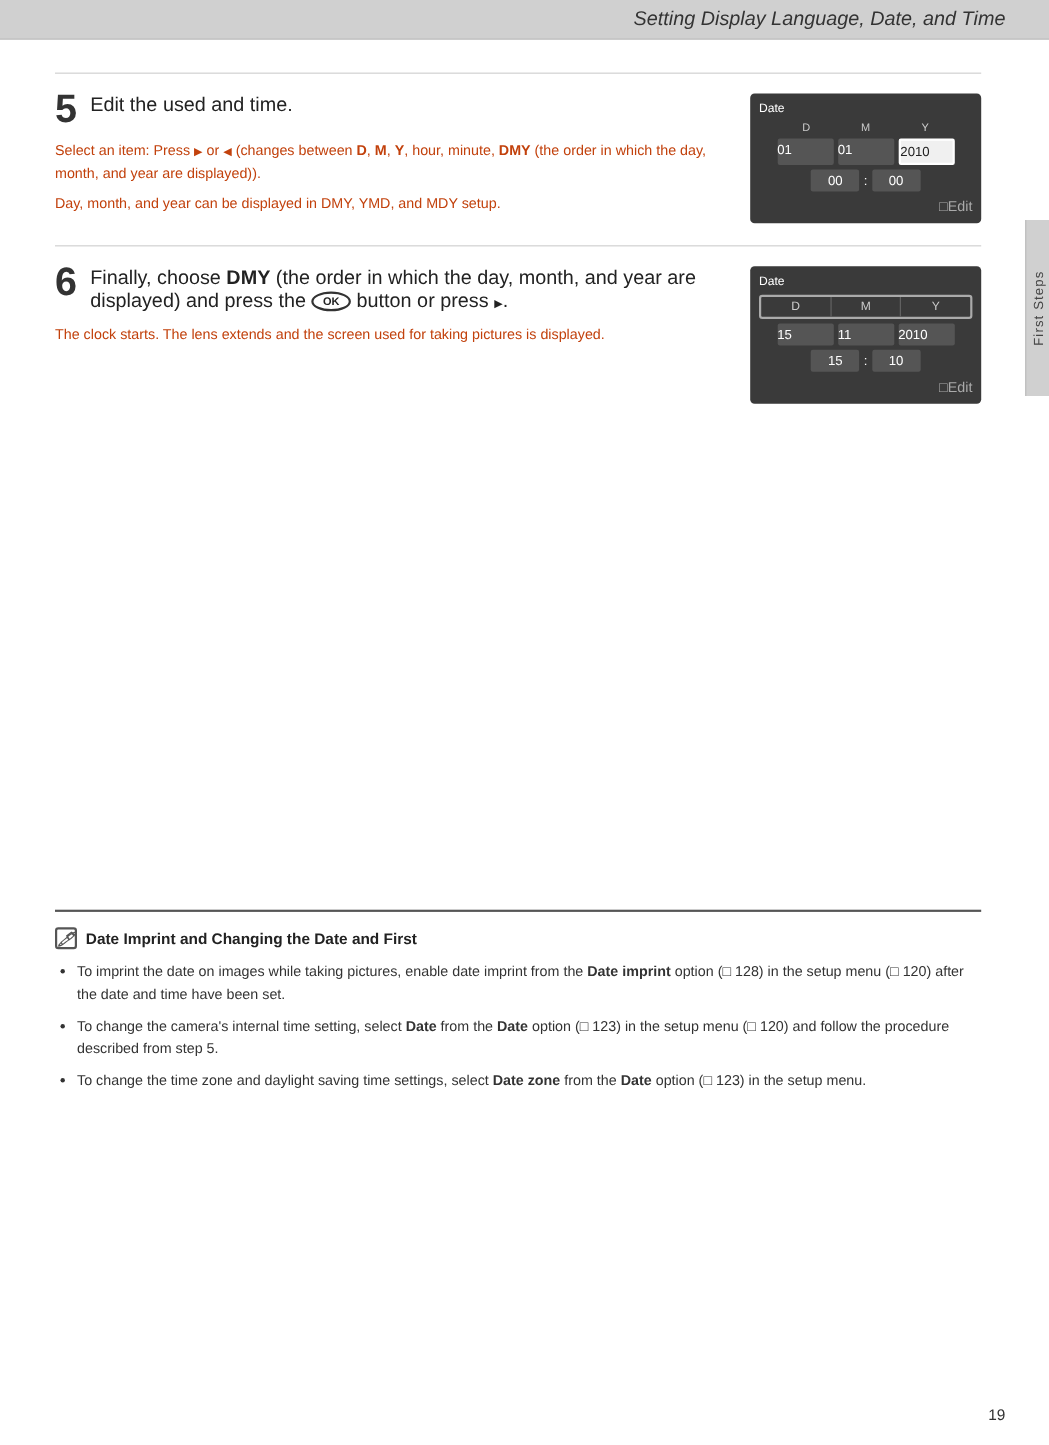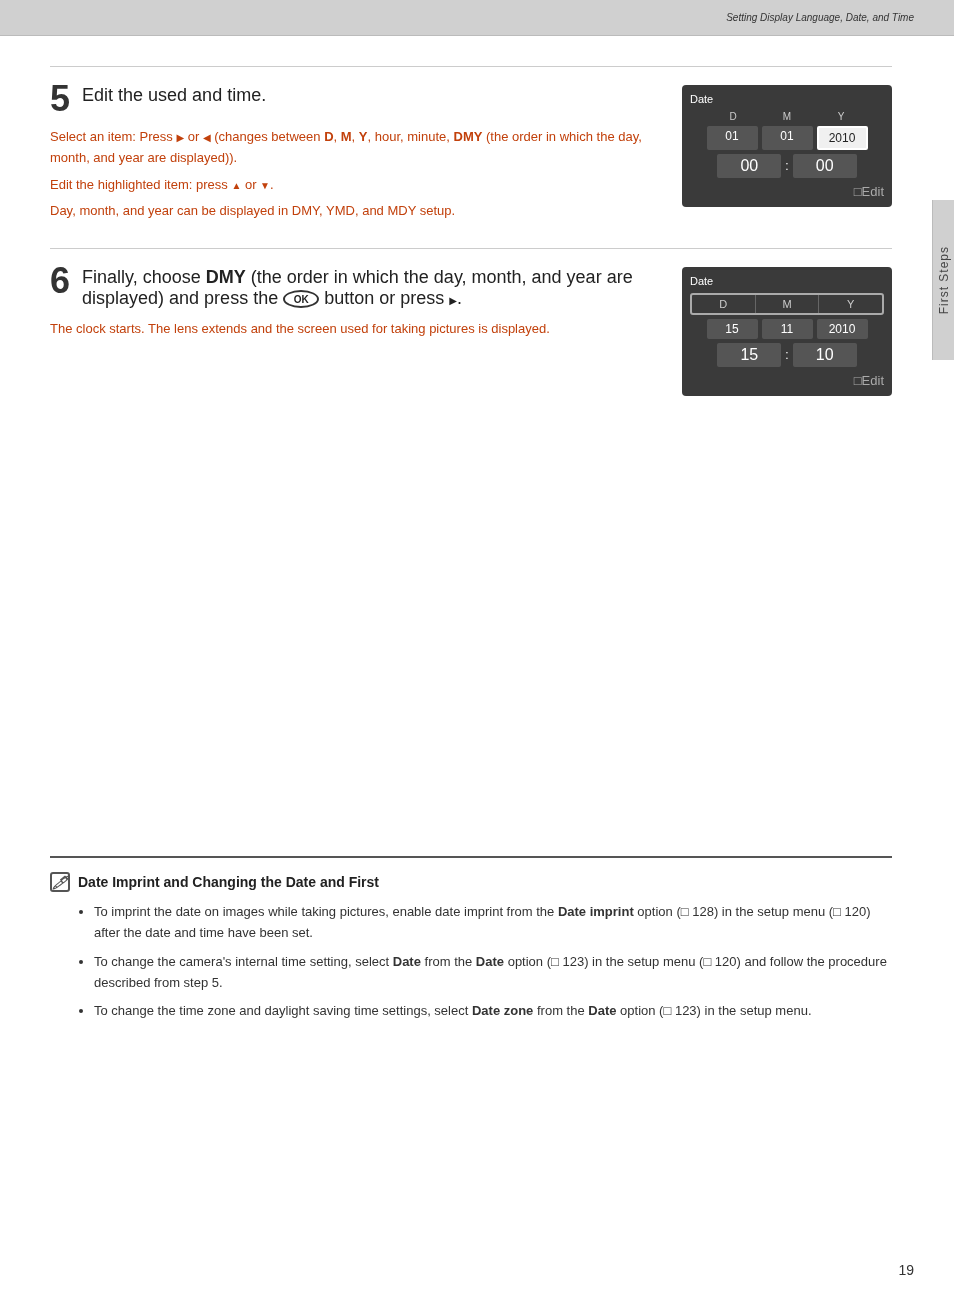--- a/index.html
+++ b/index.html
@@ -24,21 +24,21 @@
     .header-bar {
       background: #d0d0d0;
       height: 36px;
       display: flex;
       align-items: center;
       justify-content: flex-end;
       padding-right: 40px;
       border-bottom: 1px solid #bbb;
     }
     .header-title {
-      font-size: 10px;
+      font-size: 18px;
       color: #333;
       font-style: italic;
     }
     
     .side-tab {
       position: absolute;
       right: 0;
       top: 200px;
       width: 22px;
       height: 160px;
@@ -133,45 +133,44 @@
     .camera-screen .date-row {
       display: flex;
       gap: 4px;
       margin-bottom: 4px;
       justify-content: center;
     }
     .date-cell {
       background: #555;
       color: #fff;
       font-size: 12px;
-      text-align: center;
       padding: 3px 0;
       border-radius: 2px;
       width: 51px;
     }
     .date-cell.highlighted {
       background: #f0f0f0;
       color: #222;
       border: 2px solid #fff;
     }
     .time-row {
       display: flex;
       align-items: center;
       justify-content: center;
       gap: 4px;
       margin-bottom: 6px;
     }
     .time-cell {
       background: #555;
       color: #fff;
-      font-size: 16px;
+      font-size: 12px;
       text-align: center;
       padding: 3px 0;
       border-radius: 2px;
-      width: 64px;
+      width: 44px;
     }
     .colon {
       color: #fff;
       font-size: 12px;
     }
     .edit-bar {
       text-align: right;
       color: #aaa;
       font-size: 13px;
     }
@@ -221,26 +220,25 @@
     }
     .bullet-list {
       list-style: disc;
       padding-left: 20px;
       color: #333;
       font-size: 13px;
       line-height: 1.6;
     }
     .bullet-list li {
       margin-bottom: 8px;
-      margin-left: 24px;
     }
     
     .page-number {
       text-align: right;
-      padding: 10px 40px 36px 0;
+      padding: 10px 40px 20px 0;
       font-size: 14px;
       color: #333;
     }
     b { font-weight: bold; }
     .arrow-right::after { content: '▶'; font-size: 10px; }
     .arrow-left::after { content: '◀'; font-size: 10px; }
     .arrow-up::after { content: '▲'; font-size: 10px; }
     .arrow-down::after { content: '▼'; font-size: 10px; }
     .ok-btn {
       display: inline-flex;
@@ -272,23 +270,20 @@
 
     <div class="step-section">
       <div class="step-left">
         <div class="step-title">
           <span class="step-number">5</span>
           <span>Edit the used and time.</span>
         </div>
         <div class="step-body">
           <p class="note-line">
             Select an item: Press <span class="arrow-right"></span> or <span class="arrow-left"></span> (changes between <b>D</b>, <b>M</b>, <b>Y</b>, hour, minute, <b>DMY</b> (the order in which the day, month, and year are displayed)).
-          </p>
-          <p class="note-line">
-            Edit the highlighted item: press <span class="arrow-up"></span> or <span class="arrow-down"></span>.
           </p>
           <p class="note-line">
             Day, month, and year can be displayed in DMY, YMD, and MDY setup.
           </p>
         </div>
       </div>
       <div class="step-right">
         <div class="camera-screen">
           <div class="screen-title">Date</div>
           <div class="date-grid">

